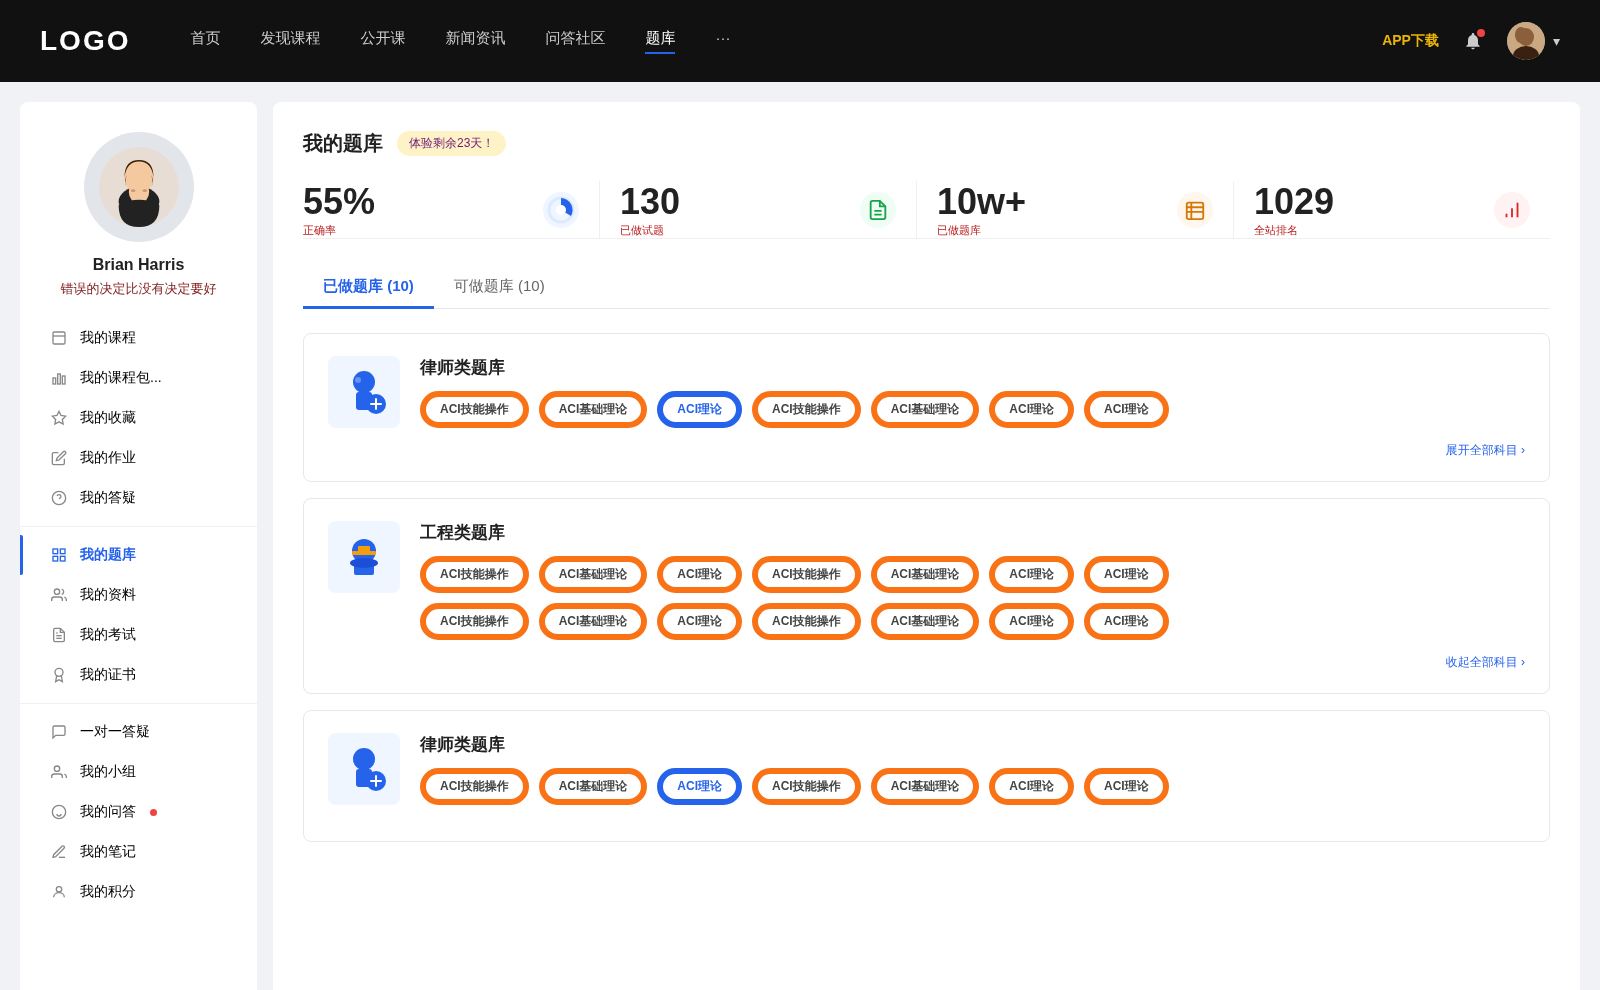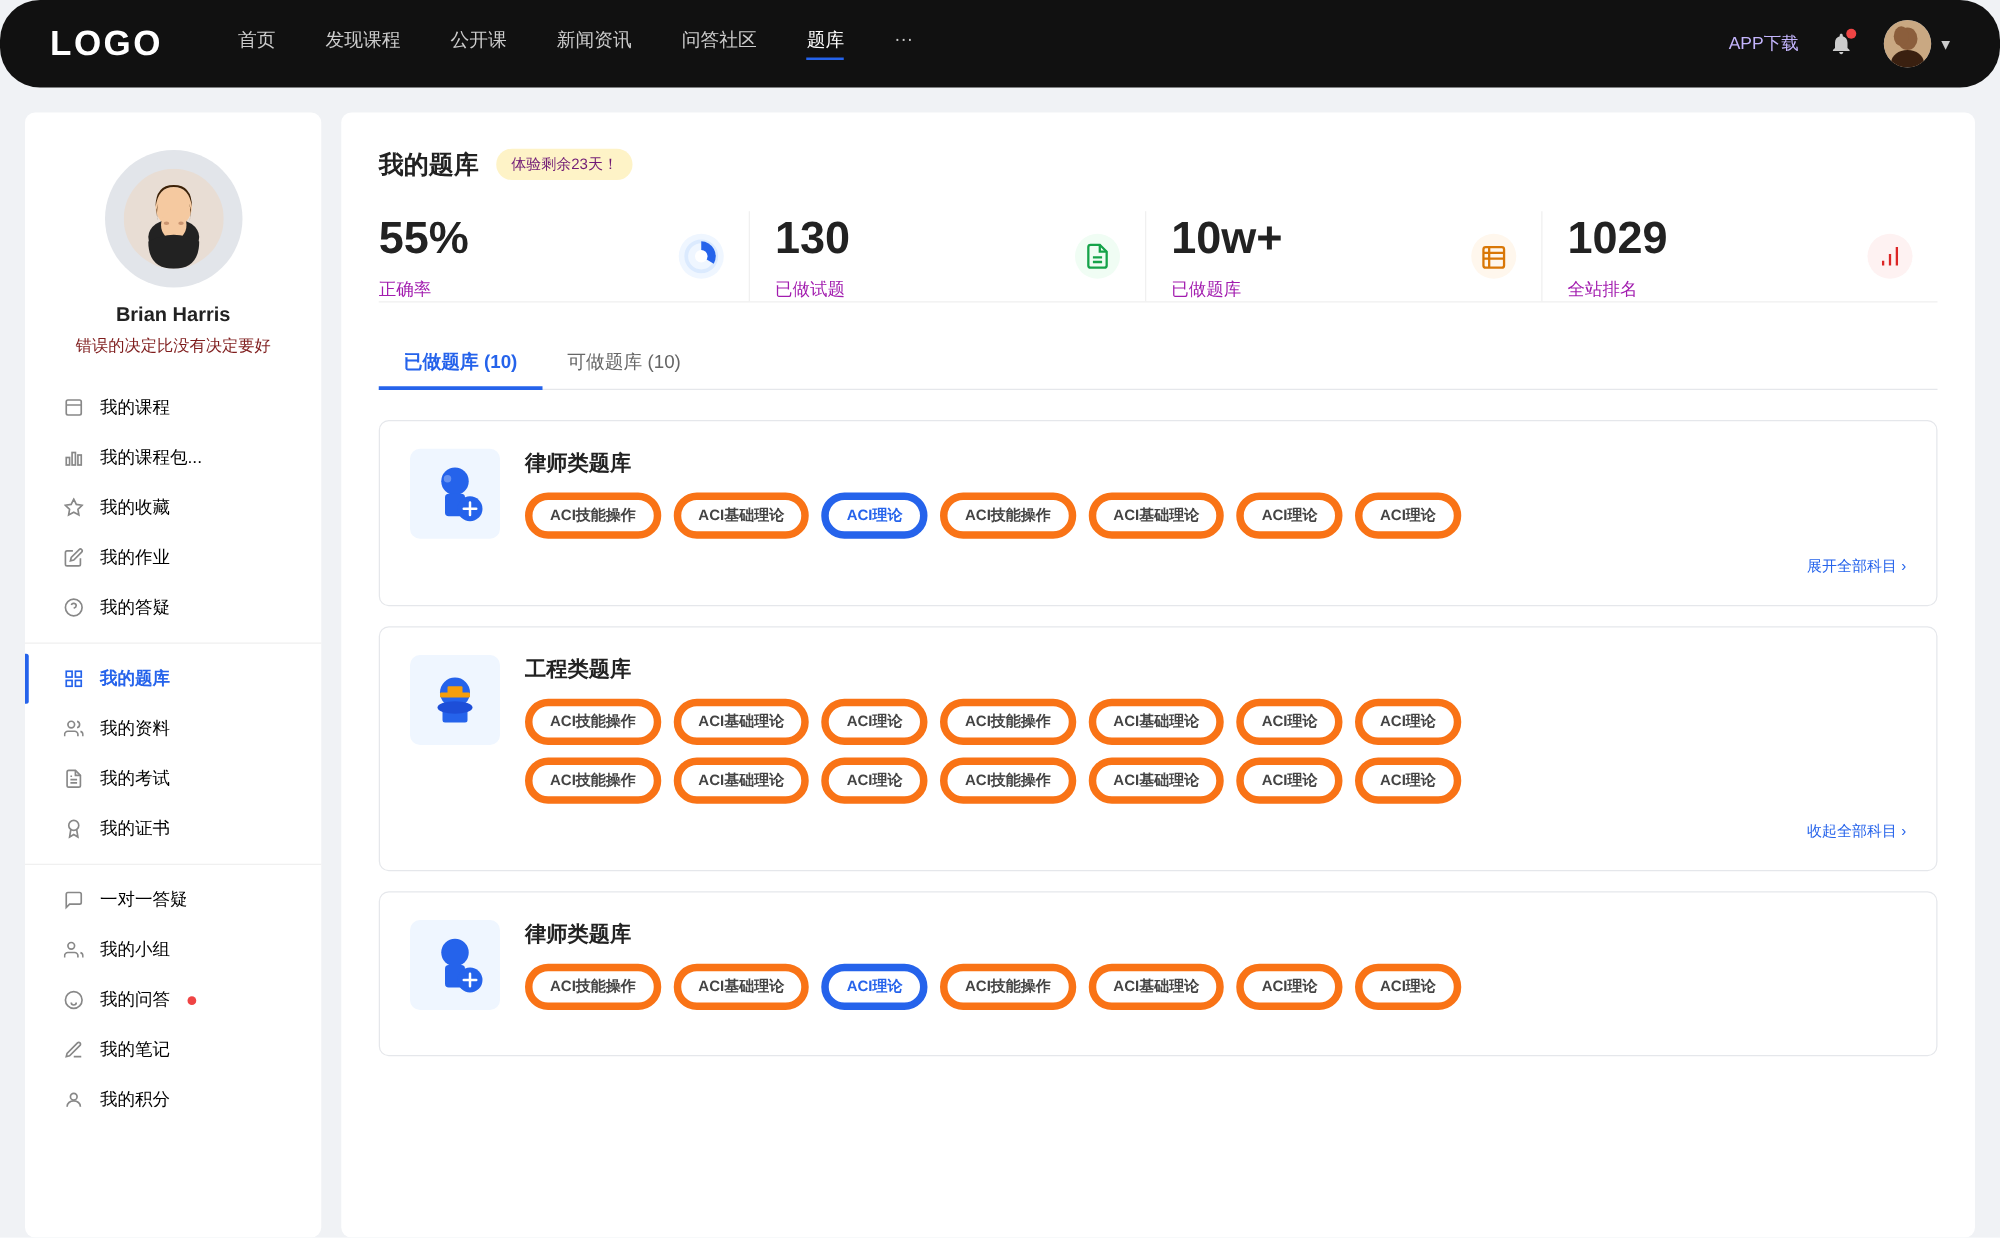--- a/index.html
+++ b/index.html
@@ -1,26 +1,25 @@
 <!DOCTYPE html>
 <html><head>
   <meta charset="utf-8">
   <style>
     * { box-sizing: border-box; margin: 0; padding: 0; }
     body { font-family: -apple-system, BlinkMacSystemFont, "PingFang SC", "Microsoft YaHei", sans-serif; background: #f0f2f5; min-height: 990px; }
 
     
     .topnav {
       background: #111;
-      height: 70px;
+      height: 82px;
       display: flex;
       align-items: center;
       padding: 0 40px;
       position: relative;
-      border-radius: 32px;
     }
     .topnav-logo {
       font-size: 28px;
       font-weight: 900;
       color: #fff;
       letter-spacing: 2px;
       margin-right: 60px;
     }
     .topnav-menu {
       display: flex;
@@ -36,23 +35,24 @@
       color: #fff;
       border-bottom: 2px solid #2563eb;
       padding-bottom: 4px;
     }
     .topnav-right {
       display: flex;
       align-items: center;
       gap: 20px;
     }
     .topnav-app {
-      color: #c4b5fd;
+      color: #eab308;
       font-size: 14px;
       cursor: pointer;
+      font-weight: bold;
     }
     .bell-icon {
       width: 28px;
       height: 28px;
       display: flex;
       align-items: center;
       justify-content: center;
       position: relative;
       cursor: pointer;
     }
@@ -207,23 +207,23 @@
       border-right: 1px solid #f0f0f0;
     }
     .stat-item:first-child { padding-left: 0; }
     .stat-item:last-child { border-right: none; gap: 16px; }
     .stat-value {
       font-size: 36px;
       font-weight: 700;
       color: #222;
     }
     .stat-label {
-      font-size: 14px;
-      color: #a21caf;
-      margin-top: 12px;
+      font-size: 11px;
+      color: #b91c1c;
+      margin-top: 0;
     }
     .stat-icon {
       width: 36px; height: 36px;
       border-radius: 50%;
       display: flex; align-items: center; justify-content: center;
       flex-shrink: 0;
     }
     .stat-icon-blue { background: #eff6ff; }
     .stat-icon-green { background: #f0fdf4; }
     .stat-icon-orange { background: #fff7ed; }

